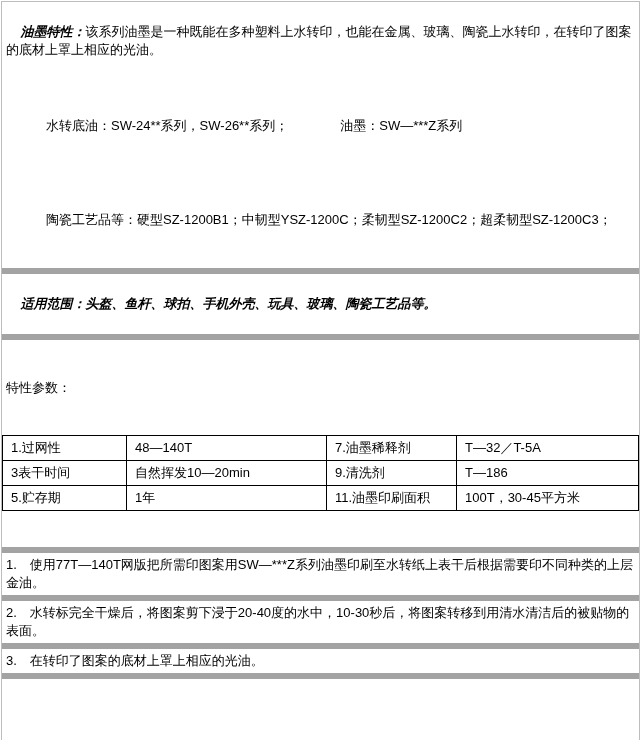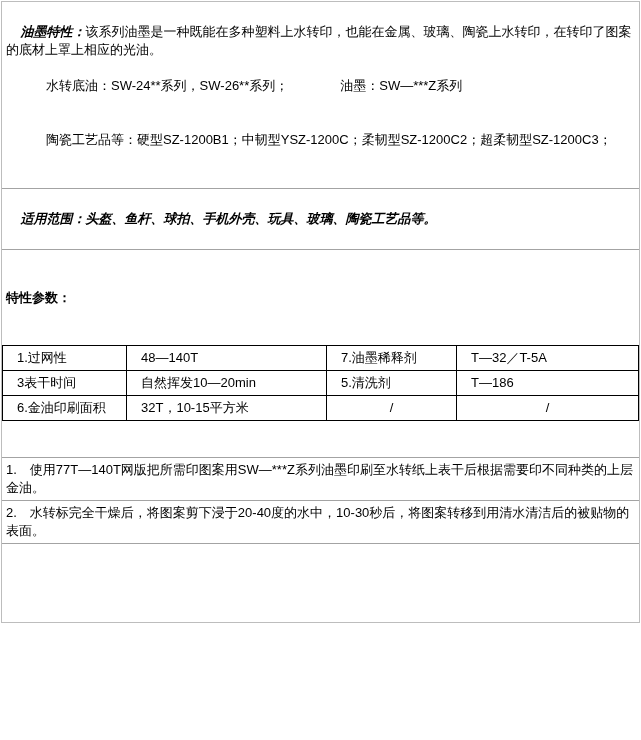--- a/index.html
+++ b/index.html
@@ -6,38 +6,38 @@
   body{width:641px;font-family:"Liberation Sans","DejaVu Sans",sans-serif;color:#000;}
   .doc{
     width:637px;
     margin:1px;
     border:1px solid #bdbdbd;
     background:#fff;
     font-size:13px;
     line-height:18px;
   }
   .row{
-    border-top:1px solid #a3a3a3;
+    border-top:6px solid #a3a3a3;
     padding:3px 4px;
     white-space:pre-wrap;
     word-break:break-all;
   }
   .row:first-child{border-top:none;}
   .bold{font-weight:bold;font-style:italic;}
-  .indent{padding-left:40px;}
+  .indent{padding-left:40px;margin-top:40px;}
   .params-row{padding:0;}
-  .params-label{padding:3px 4px 2px 4px;font-weight:bold;}
+  .params-label{padding:3px 4px 2px 4px;font-weight:normal;}
   table.params{
     width:100%;
     border-collapse:collapse;
     table-layout:fixed;
   }
   table.params td{
     border:1px solid #000;
-    padding:2px 14px;
+    padding:2px 8px;
     height:20px;
     white-space:pre-wrap;
     word-break:break-all;
     vertical-align:middle;
   }
   table.params td.center{text-align:center;}
   .seg{display:inline;}
 </style>
 </head>
 <body>
@@ -63,34 +63,35 @@
       <tbody>
         <tr>
           <td>1.过网性</td>
           <td>48—140T</td>
           <td>7.油墨稀释剂</td>
           <td>T—32／T-5A</td>
         </tr>
         <tr>
           <td>3表干时间</td>
           <td>自然挥发10—20min</td>
-          <td>5.清洗剂</td>
+          <td>9.清洗剂</td>
           <td>T—186</td>
         </tr>
         <tr>
-          <td>6.金油印刷面积</td>
-          <td>32T，10-15平方米</td>
-          <td class="center">/</td>
-          <td class="center">/</td>
+          <td>5.贮存期</td>
+          <td>1年</td>
+          <td>11.油墨印刷面积</td>
+          <td>100T，30-45平方米</td>
         </tr>
       </tbody>
     </table>
   </div>
 
   <div class="row">1.　使用77T—140T网版把所需印图案用SW—***Z系列油墨印刷至水转纸上表干后根据需要印不同种类的上层金油。</div>
   <div class="row">2.　水转标完全干燥后，将图案剪下浸于20-40度的水中，10-30秒后，将图案转移到用清水清洁后的被贴物的表面。</div>
+  <div class="row">3.　在转印了图案的底材上罩上相应的光油。</div>
 
   <div class="row">
     
     
   </div>
 
 </div>
 
 </body></html>

